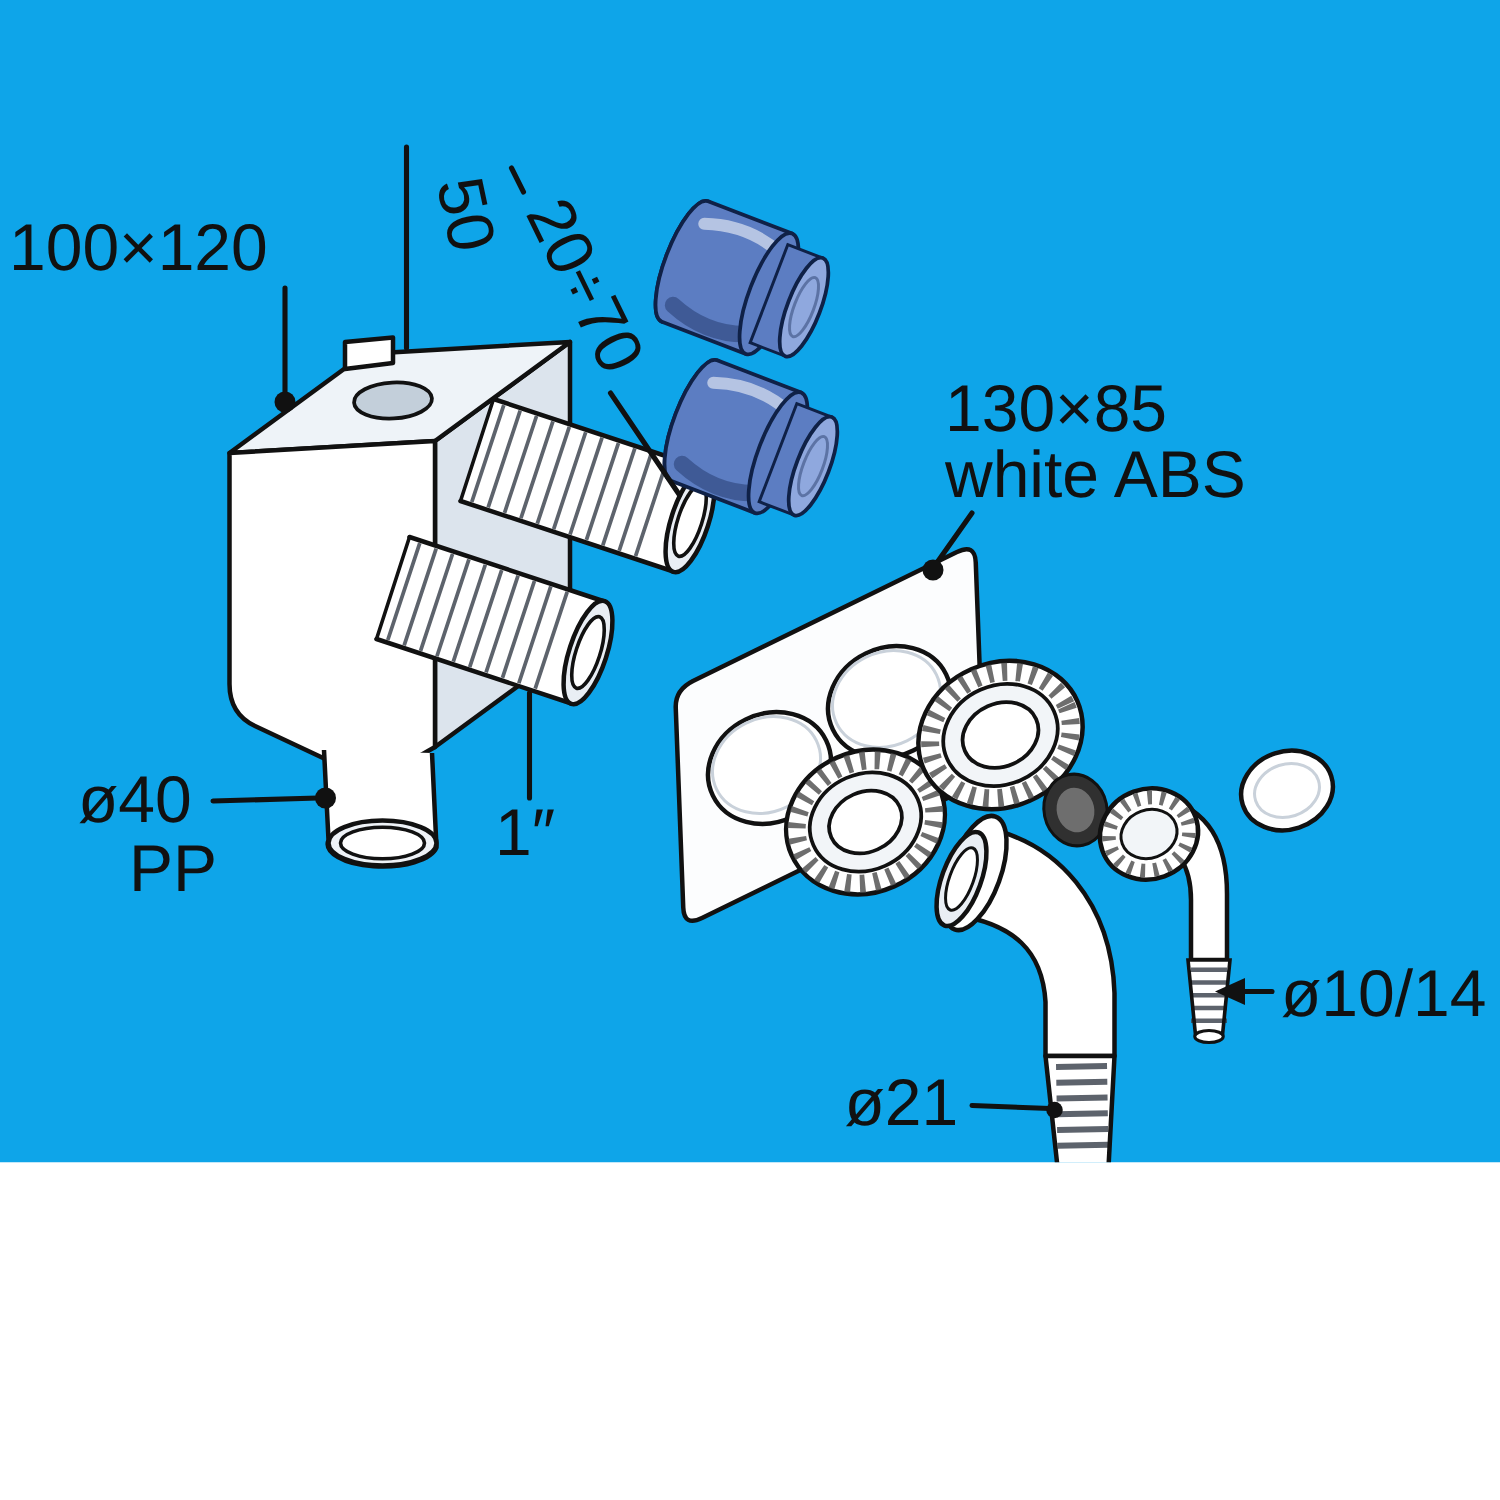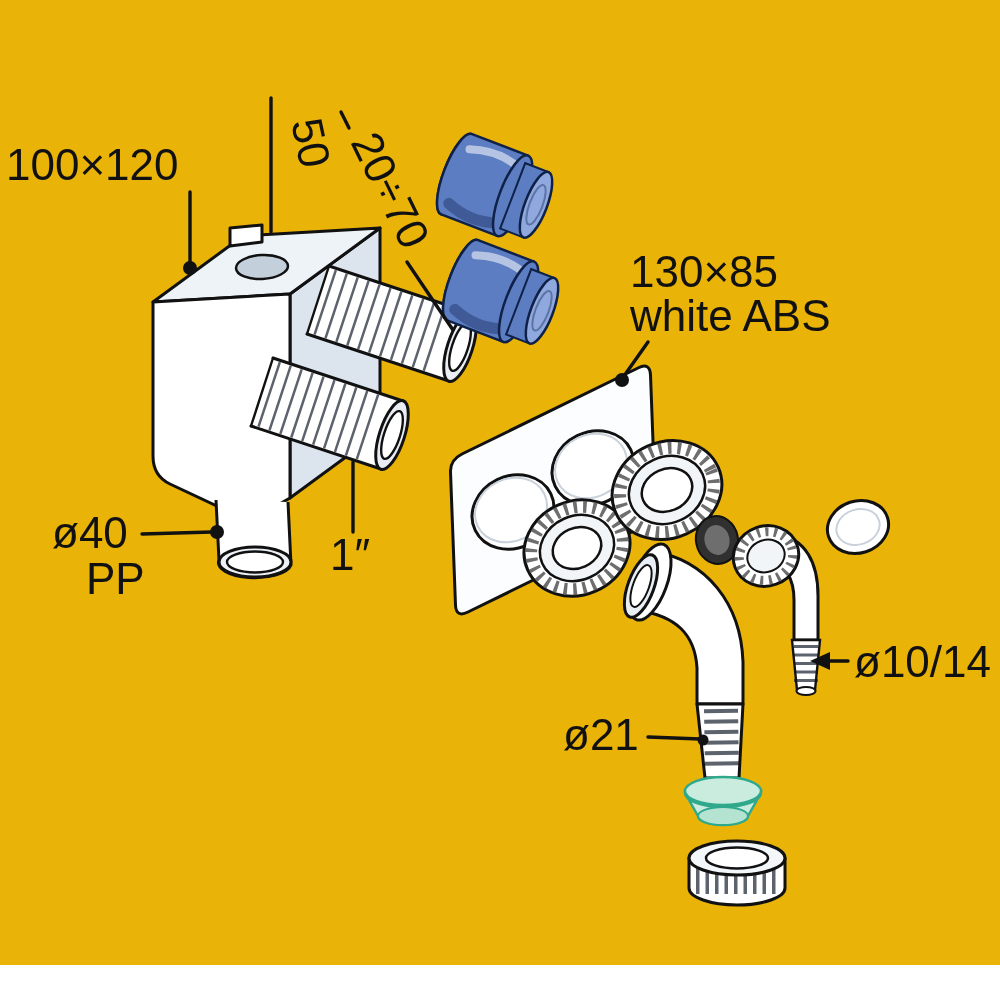--- a/index.html
+++ b/index.html
@@ -1,17 +1,17 @@
 <!DOCTYPE html>
 <html><head>
 <meta charset="utf-8">
 <title>Diagram</title>
 <style>
   html,body { margin:0; padding:0; background:#ffffff; }
-  .canvas { width:1000px; height:965px; position:relative; background:#eab308; overflow:hidden; }
+  .canvas { width:1000px; height:775px; position:relative; background:#0ea5e9; overflow:hidden; }
   svg { display:block; }
   .ol   { fill:#ffffff; stroke:#111111; stroke-width:3; stroke-linejoin:round; }
   .ln   { fill:none; stroke:#111111; stroke-width:3; stroke-linecap:round; stroke-linejoin:round; }
   .ln2  { fill:none; stroke:#111111; stroke-width:2.4; stroke-linecap:round; }
   .lead { fill:none; stroke:#111111; stroke-width:3.4; stroke-linecap:round; }
   .ribs { fill:none; stroke:#39414c; opacity:.82; }
   .soft { fill:none; stroke:#c9d1da; stroke-width:2; }
   text.lbl { font-family:"Liberation Sans", sans-serif; font-size:44px; fill:#111111; }
 </style>
 </head>

